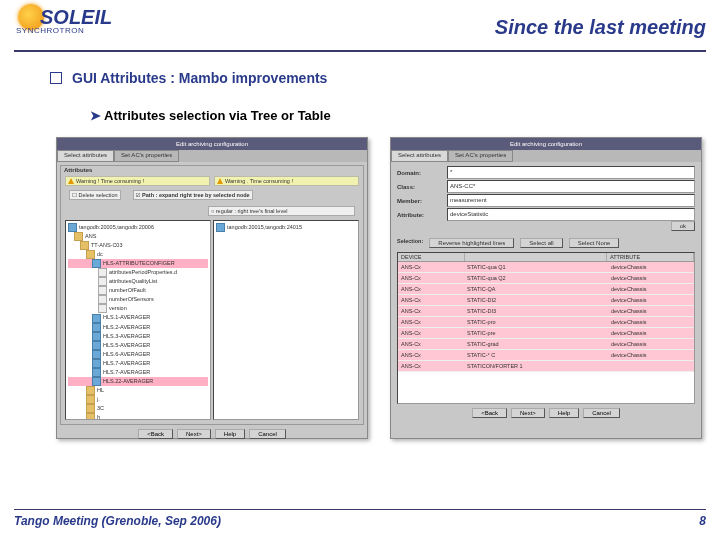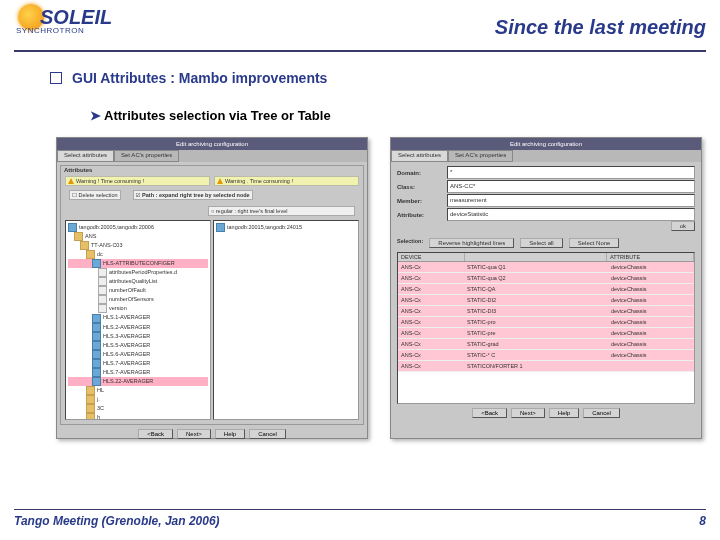--- a/index.html
+++ b/index.html
@@ -436,15 +436,15 @@
         <button>Next&gt;</button>
         <button>Help</button>
         <button>Cancel</button>
       </div>
     </div>
 
   </div>
 </div>
 
 <div class="footer">
-  <span>Tango Meeting (Grenoble, Jan 2006)</span>
+  <span>Tango Meeting (Grenoble, Sep 2006)</span>
   <span class="pg">8</span>
 </div>
 
 </body></html>

